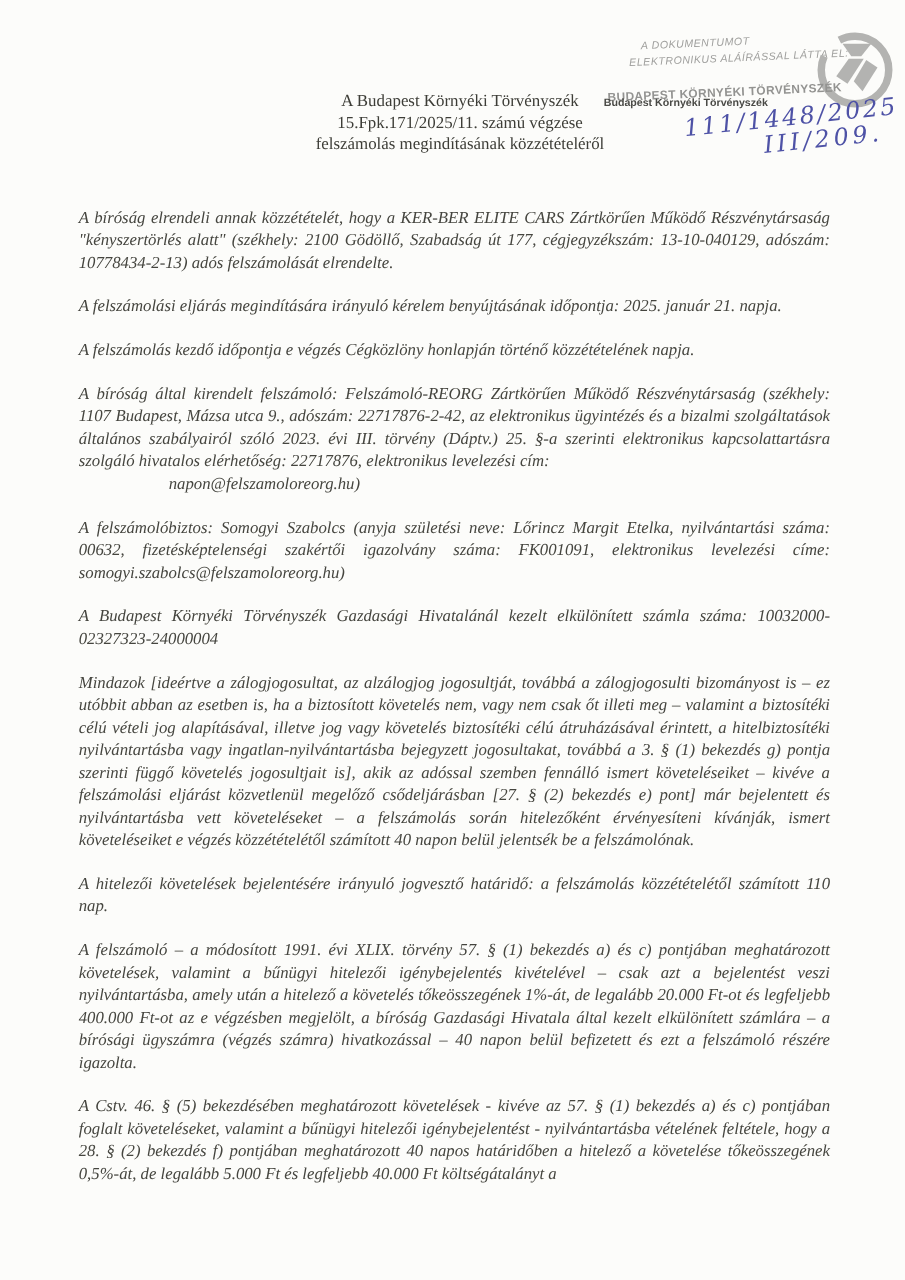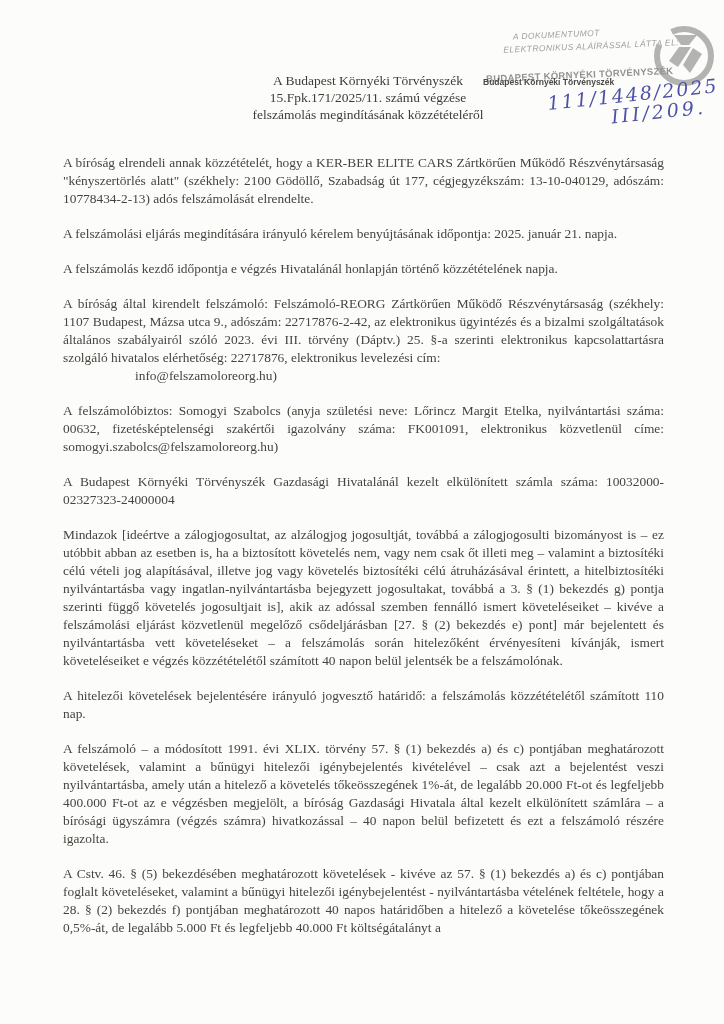--- a/index.html
+++ b/index.html
@@ -73,25 +73,26 @@
     width: 736px;
     text-align: center;
     font-size: 13.5px;
     line-height: 17px;
     color: #3d3d37;
   }
 
   
   .body-text {
     position: absolute;
-    left: 63px; top: 154px;
+    left: 63px; top: 165px;
     width: 601px;
     font-size: 13.4px;
     line-height: 18px;
     text-align: justify;
+    font-style: italic;
   }
   .body-text p { margin: 0 0 17px 0; }
   .body-text p.gap-top { margin-top: 2px; }
   .email-line {
     text-align: left;
     padding-left: 72px;
     margin: 0 0 17px 0;
   }
 </style>
 </head>
@@ -127,24 +128,24 @@
 
   <div class="title-block">
     <div>A Budapest Környéki Törvényszék</div>
     <div>15.Fpk.171/2025/11. számú végzése</div>
     <div>felszámolás megindításának közzétételéről</div>
   </div>
 
   <div class="body-text">
     <p>A bíróság elrendeli annak közzétételét, hogy a KER-BER ELITE CARS Zártkörűen Működő Részvénytársaság "kényszertörlés alatt" (székhely: 2100 Gödöllő, Szabadság út 177, cégjegyzékszám: 13-10-040129, adószám: 10778434-2-13) adós felszámolását elrendelte.</p>
     <p>A felszámolási eljárás megindítására irányuló kérelem benyújtásának időpontja: 2025. január 21. napja.</p>
-    <p>A felszámolás kezdő időpontja e végzés Hivatalánál honlapján történő közzétételének napja.</p>
+    <p>A felszámolás kezdő időpontja e végzés Cégközlöny honlapján történő közzétételének napja.</p>
     <p style="margin-bottom:0">A bíróság által kirendelt felszámoló: Felszámoló-REORG Zártkörűen Működő Részvénytársaság (székhely: 1107 Budapest, Mázsa utca 9., adószám: 22717876-2-42, az elektronikus ügyintézés és a bizalmi szolgáltatások általános szabályairól szóló 2023. évi III. törvény (Dáptv.) 25. §-a szerinti elektronikus kapcsolattartásra szolgáló hivatalos elérhetőség: 22717876, elektronikus levelezési cím:</p>
-    <div class="email-line">info@felszamoloreorg.hu)</div>
-    <p>A felszámolóbiztos: Somogyi Szabolcs (anyja születési neve: Lőrincz Margit Etelka, nyilvántartási száma: 00632, fizetésképtelenségi szakértői igazolvány száma: FK001091, elektronikus közvetlenül címe: somogyi.szabolcs@felszamoloreorg.hu)</p>
+    <div class="email-line">napon@felszamoloreorg.hu)</div>
+    <p>A felszámolóbiztos: Somogyi Szabolcs (anyja születési neve: Lőrincz Margit Etelka, nyilvántartási száma: 00632, fizetésképtelenségi szakértői igazolvány száma: FK001091, elektronikus levelezési címe: somogyi.szabolcs@felszamoloreorg.hu)</p>
     <p>A Budapest Környéki Törvényszék Gazdasági Hivatalánál kezelt elkülönített számla száma: 10032000-02327323-24000004</p>
     <p class="gap-top">Mindazok [ideértve a zálogjogosultat, az alzálogjog jogosultját, továbbá a zálogjogosulti bizományost is – ez utóbbit abban az esetben is, ha a biztosított követelés nem, vagy nem csak őt illeti meg – valamint a biztosítéki célú vételi jog alapításával, illetve jog vagy követelés biztosítéki célú átruházásával érintett, a hitelbiztosítéki nyilvántartásba vagy ingatlan-nyilvántartásba bejegyzett jogosultakat, továbbá a 3. § (1) bekezdés g) pontja szerinti függő követelés jogosultjait is], akik az adóssal szemben fennálló ismert követeléseiket – kivéve a felszámolási eljárást közvetlenül megelőző csődeljárásban [27. § (2) bekezdés e) pont] már bejelentett és nyilvántartásba vett követeléseket – a felszámolás során hitelezőként érvényesíteni kívánják, ismert követeléseiket e végzés közzétételétől számított 40 napon belül jelentsék be a felszámolónak.</p>
     <p>A hitelezői követelések bejelentésére irányuló jogvesztő határidő: a felszámolás közzétételétől számított 110 nap.</p>
     <p>A felszámoló – a módosított 1991. évi XLIX. törvény 57. § (1) bekezdés a) és c) pontjában meghatározott követelések, valamint a bűnügyi hitelezői igénybejelentés kivételével – csak azt a bejelentést veszi nyilvántartásba, amely után a hitelező a követelés tőkeösszegének 1%-át,  de legalább 20.000 Ft-ot és legfeljebb 400.000 Ft-ot az e végzésben megjelölt, a bíróság Gazdasági Hivatala által kezelt elkülönített számlára – a bírósági ügyszámra (végzés számra) hivatkozással – 40 napon belül befizetett és ezt a felszámoló részére igazolta.</p>
     <p>A Cstv. 46. § (5) bekezdésében meghatározott követelések - kivéve az 57. § (1) bekezdés a) és c) pontjában foglalt követeléseket, valamint a bűnügyi hitelezői igénybejelentést - nyilvántartásba vételének feltétele, hogy a 28. § (2) bekezdés f) pontjában meghatározott 40 napos határidőben a hitelező a követelése tőkeösszegének 0,5%-át, de legalább 5.000 Ft és legfeljebb 40.000 Ft költségátalányt a</p>
   </div>
 
 </div>
 
 </body></html>

